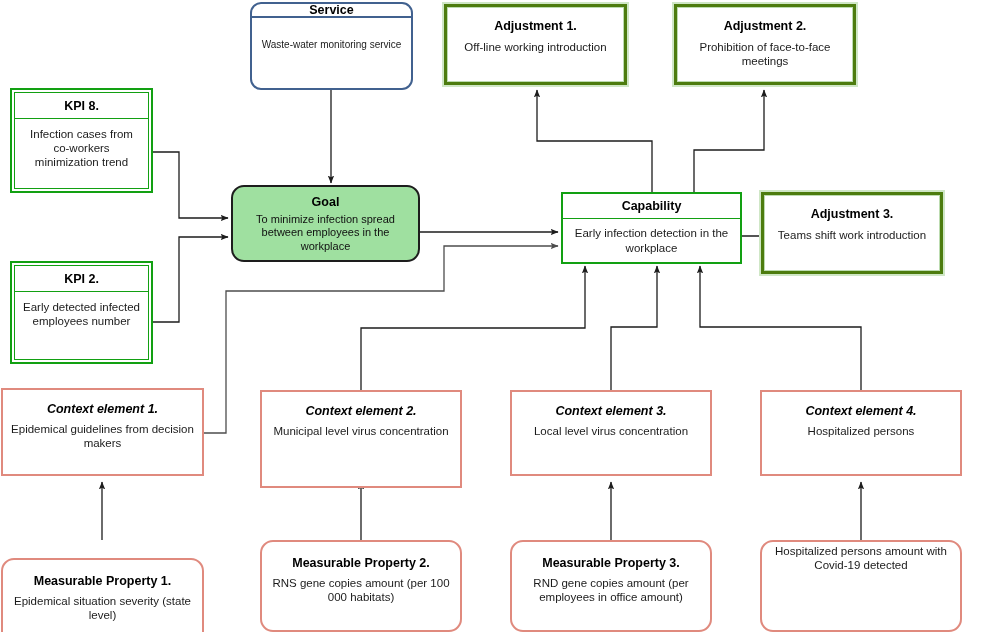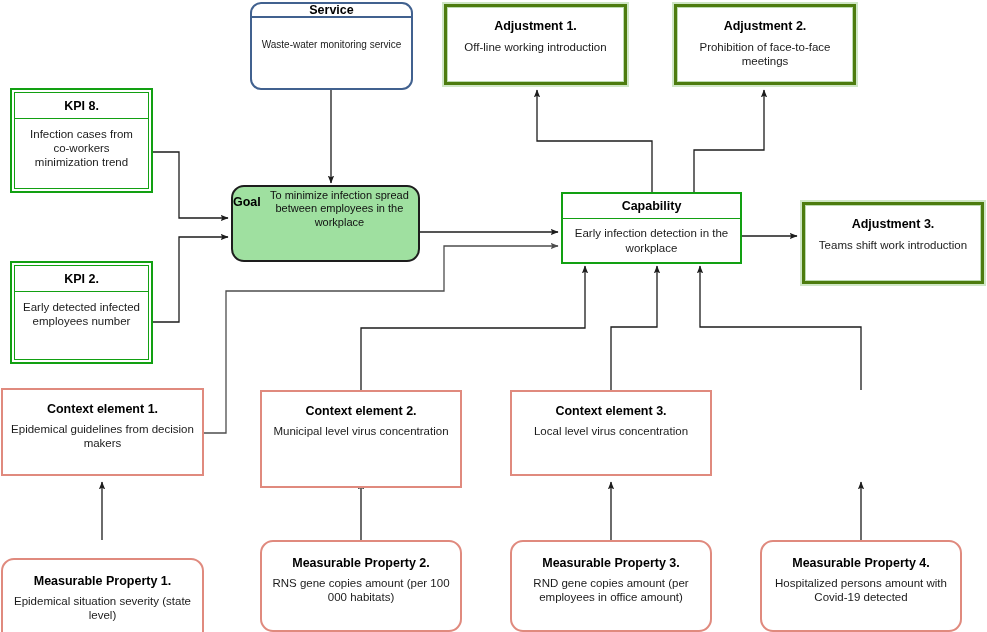--- a/index.html
+++ b/index.html
@@ -32,40 +32,40 @@
 
   
   .n-kpi{border:2px solid #12a012;padding:2px;}
   .n-kpi .inner{border:1px solid #12a012;height:100%;box-sizing:border-box;display:flex;flex-direction:column;}
   .n-kpi .hdr{font-size:12.5px;color:#000;height:26px;border-bottom:1px solid #12a012;flex:0 0 auto;}
   .n-kpi .bdy{font-size:11.5px;color:#1b1b1b;flex:1 1 auto;align-items:flex-start;padding-top:8px;}
 
   
   .n-goal{
     background:#9fe0a0;border:2.5px solid #1d1d1d;border-radius:13px;
-    display:flex;flex-direction:row;
+    display:flex;flex-direction:column;
   }
   .n-goal .hdr{font-size:12.5px;color:#000;height:24px;padding-top:5px;}
   .n-goal .bdy{font-size:11px;color:#101010;flex:1 1 auto;align-items:flex-start;}
 
   
   .n-cap{border:2.5px solid #12a012;display:flex;flex-direction:column;}
   .n-cap .hdr{font-size:12.5px;color:#000;height:25px;border-bottom:1.5px solid #12a012;flex:0 0 auto;}
   .n-cap .bdy{font-size:11.5px;color:#1b1b1b;flex:1 1 auto;}
 
   
   .n-adj{border:2px solid #cfe7c6;padding:3px;background:#4d7c0f;}
   .n-adj .inner{border:1.5px solid #bcdcb0;height:100%;box-sizing:border-box;
                 display:flex;flex-direction:column;background:#fff;}
   .n-adj .hdr{font-size:12.5px;color:#000;height:30px;padding-top:6px;flex:0 0 auto;}
   .n-adj .bdy{font-size:11.5px;color:#1b1b1b;flex:1 1 auto;align-items:flex-start;}
 
   
   .n-ctx{border:2px solid #e08a7e;display:flex;flex-direction:column;}
-  .n-ctx .hdr{font-size:12.5px;color:#000;height:30px;padding-top:7px;flex:0 0 auto;}
+  .n-ctx .hdr{font-size:12.5px;color:#000;height:30px;padding-top:7px;flex:0 0 auto;font-style:italic;}
   .n-ctx .bdy{font-size:11.5px;color:#1b1b1b;flex:1 1 auto;align-items:flex-start;}
 
   
   .n-mp{border:2px solid #e08a7e;border-radius:13px;display:flex;flex-direction:column;}
   .n-mp .hdr{font-size:12.5px;color:#000;height:32px;padding-top:9px;flex:0 0 auto;}
   .n-mp .bdy{font-size:11.5px;color:#1b1b1b;flex:1 1 auto;align-items:flex-start;}
 </style>
 </head>
 <body>
 
@@ -123,21 +123,21 @@
     </div>
   </div>
 
   <div class="node n-adj" style="left:672px;top:2px;width:186px;height:85px;">
     <div class="inner">
       <div class="hdr">Adjustment 2.</div>
       <div class="bdy">Prohibition of face-to-face meetings</div>
     </div>
   </div>
 
-  <div class="node n-adj" style="left:800px;top:190px;width:186px;height:86px;margin-top:10px;">
+  <div class="node n-adj" style="left:759px;top:190px;width:186px;height:86px;">
     <div class="inner">
       <div class="hdr">Adjustment 3.</div>
       <div class="bdy">Teams shift work introduction</div>
     </div>
   </div>
 
   <div class="node n-kpi" style="left:10px;top:88px;width:143px;height:105px;">
     <div class="inner">
       <div class="hdr">KPI 8.</div>
       <div class="bdy">Infection cases from co-workers minimization trend</div>
@@ -169,34 +169,37 @@
   <div class="node n-ctx" style="left:260px;top:390px;width:202px;height:98px;">
     <div class="hdr">Context element 2.</div>
     <div class="bdy">Municipal level virus concentration</div>
   </div>
 
   <div class="node n-ctx" style="left:510px;top:390px;width:202px;height:86px;">
     <div class="hdr">Context element 3.</div>
     <div class="bdy">Local level virus concentration</div>
   </div>
 
+  <div class="node n-ctx" style="left:760px;top:390px;width:202px;height:86px;">
+    <div class="hdr">Context element 4.</div>
+    <div class="bdy">Hospitalized persons</div>
+  </div>
 
   <div class="node n-mp" style="left:1px;top:540px;width:203px;height:92px;margin-top:18px;">
     <div class="hdr">Measurable Property 1.</div>
     <div class="bdy">Epidemical situation severity (state level)</div>
   </div>
 
   <div class="node n-mp" style="left:260px;top:540px;width:202px;height:92px;">
     <div class="hdr">Measurable Property 2.</div>
     <div class="bdy">RNS gene copies amount (per 100 000 habitats)</div>
   </div>
 
   <div class="node n-mp" style="left:510px;top:540px;width:202px;height:92px;">
     <div class="hdr">Measurable Property 3.</div>
     <div class="bdy">RND gene copies amount  (per employees in office amount)</div>
   </div>
 
   <div class="node n-mp" style="left:760px;top:540px;width:202px;height:92px;">
-    <div class="hdr">Measurable Property 4.</div>
     <div class="bdy">Hospitalized persons amount with Covid-19 detected</div>
   </div>
 
 </div>
 
 </body></html>

